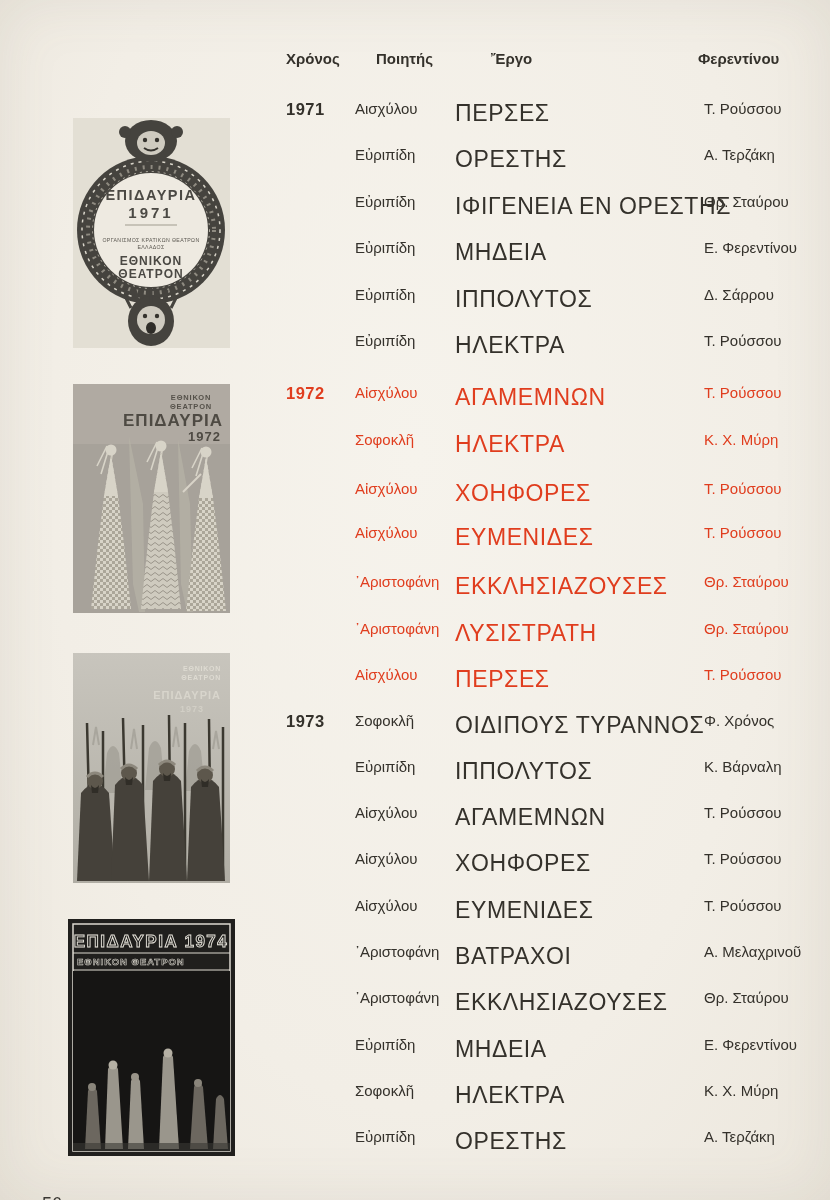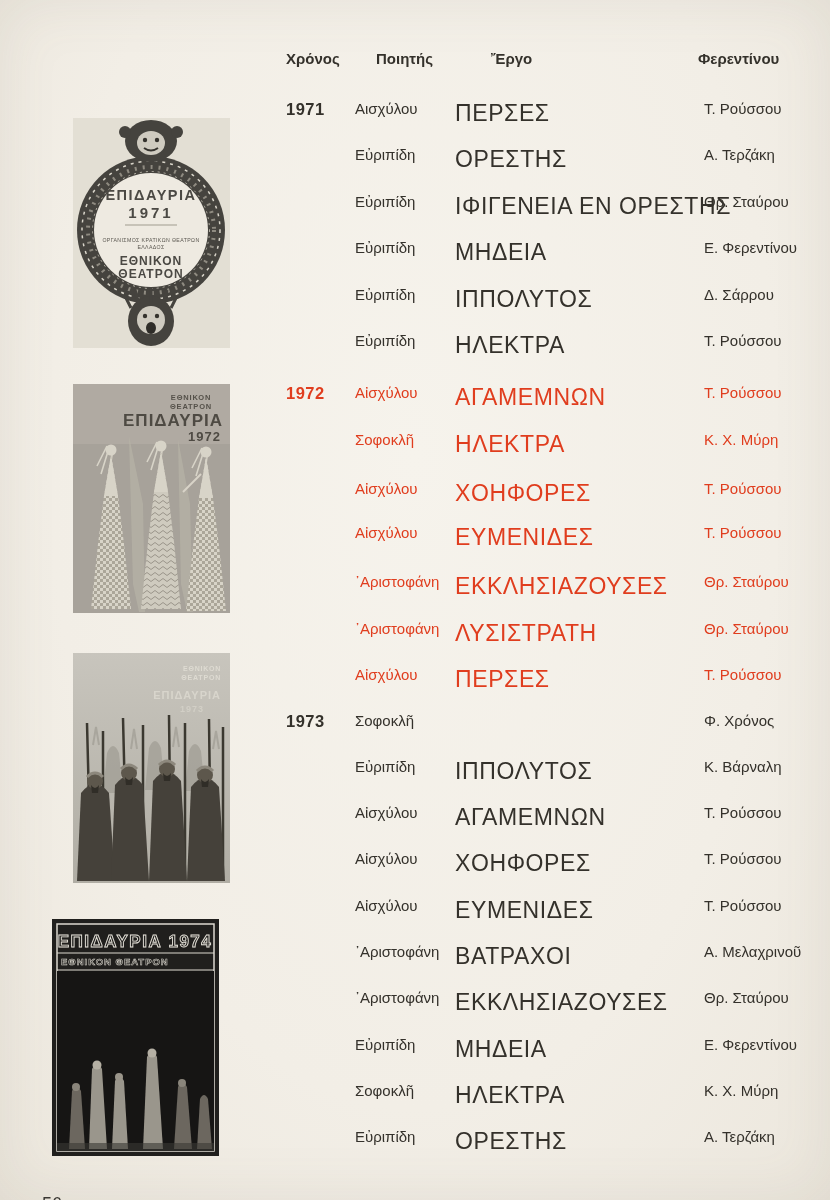--- a/index.html
+++ b/index.html
@@ -18,21 +18,21 @@
   .cell{position:absolute;top:0;white-space:nowrap;color:#34312b;}
   .cell.year{left:286px;font-weight:bold;font-size:16.5px;letter-spacing:.5px;}
   .cell.poet{left:355px;font-size:15px;}
   .cell.work{left:455px;font-size:23px;letter-spacing:.6px;}
   .cell.translator{left:704px;font-size:15px;}
   .trow.red .cell{color:#e03d1e;}
   .poster{position:absolute;line-height:0;}
   #poster-1971{left:33px;top:102px;}
   #poster-1972{left:33px;top:368px;}
   #poster-1973{left:33px;top:637px;}
-  #poster-1974{left:12px;top:903px;text-align:center;}
+  #poster-1974{left:28px;top:903px;text-align:center;}
   .page-number{position:absolute;left:42px;top:1146px;font-size:18px;color:#3a3833;margin-top:48px;}
   svg text{font-family:"Liberation Sans",sans-serif;}
 </style>
 </head>
 <body>
 
 <div class="page">
 
   <div class="col-header h-year">Χρόνος</div>
   <div class="col-header h-poet">Ποιητής</div>
@@ -103,20 +103,21 @@
         <span class="cell translator">Θρ. Σταύρου</span>
       </div>
       <div class="trow red" style="top: 666px;">
         <span class="cell poet">Αἰσχύλου</span>
         <span class="cell work">ΠΕΡΣΕΣ</span>
         <span class="cell translator">Τ. Ρούσσου</span>
       </div>
       <div class="trow" style="top: 712px;">
         <span class="cell year">1973</span>
         <span class="cell poet">Σοφοκλῆ</span>
+        <span class="cell work">ΟΙΔΙΠΟΥΣ ΤΥΡΑΝΝΟΣ</span>
         <span class="cell translator">Φ. Χρόνος</span>
       </div>
       <div class="trow" style="top: 758px;">
         <span class="cell poet">Εὐριπίδη</span>
         <span class="cell work">ΙΠΠΟΛΥΤΟΣ</span>
         <span class="cell translator">Κ. Βάρναλη</span>
       </div>
       <div class="trow" style="top: 804px;">
         <span class="cell poet">Αἰσχύλου</span>
         <span class="cell work">ΑΓΑΜΕΜΝΩΝ</span>

